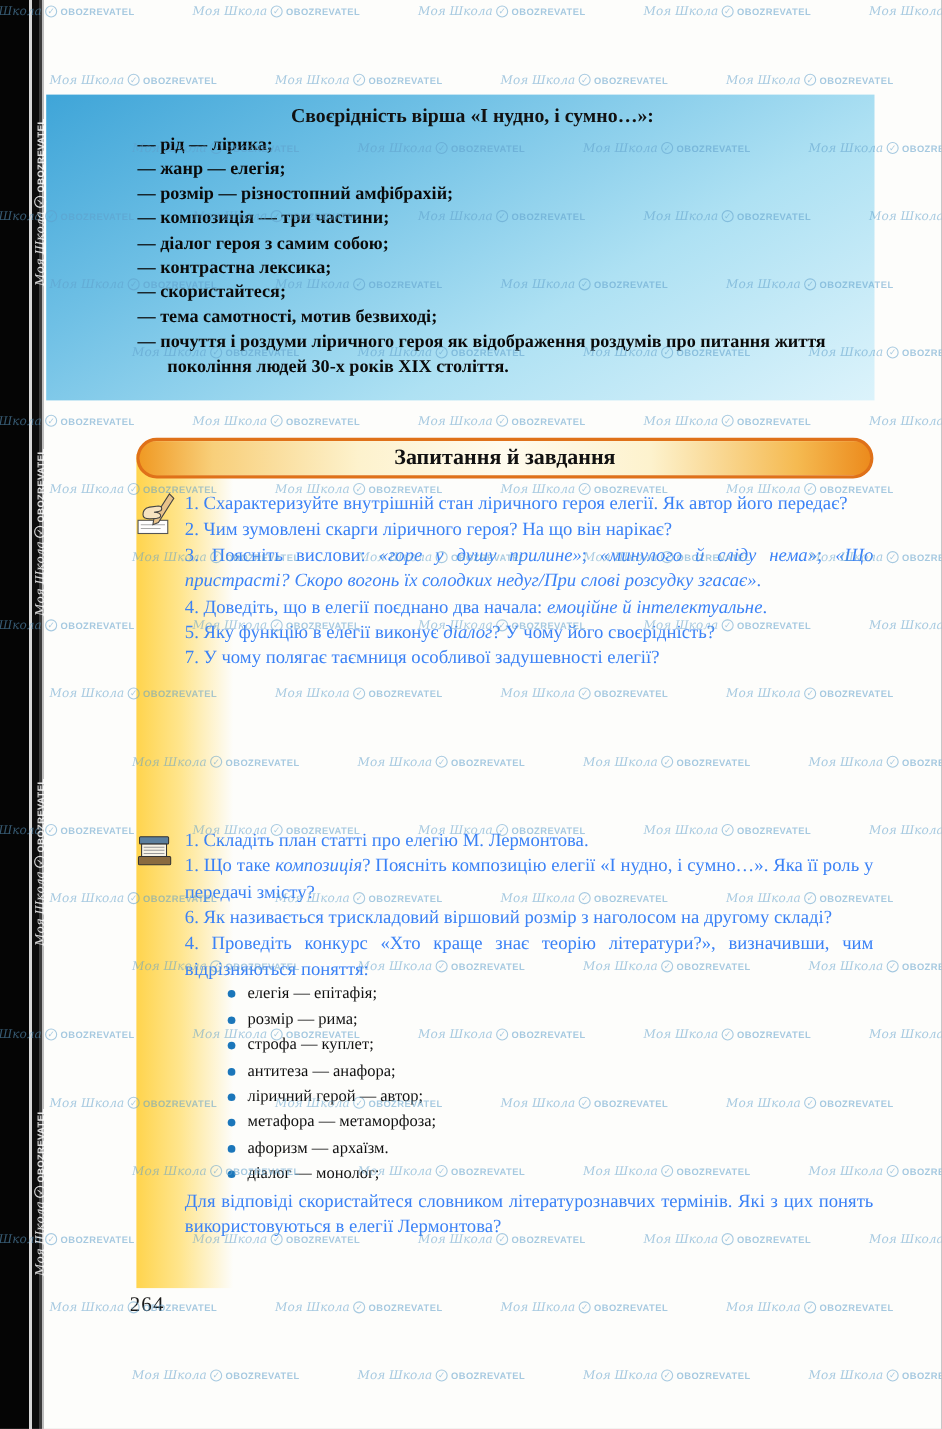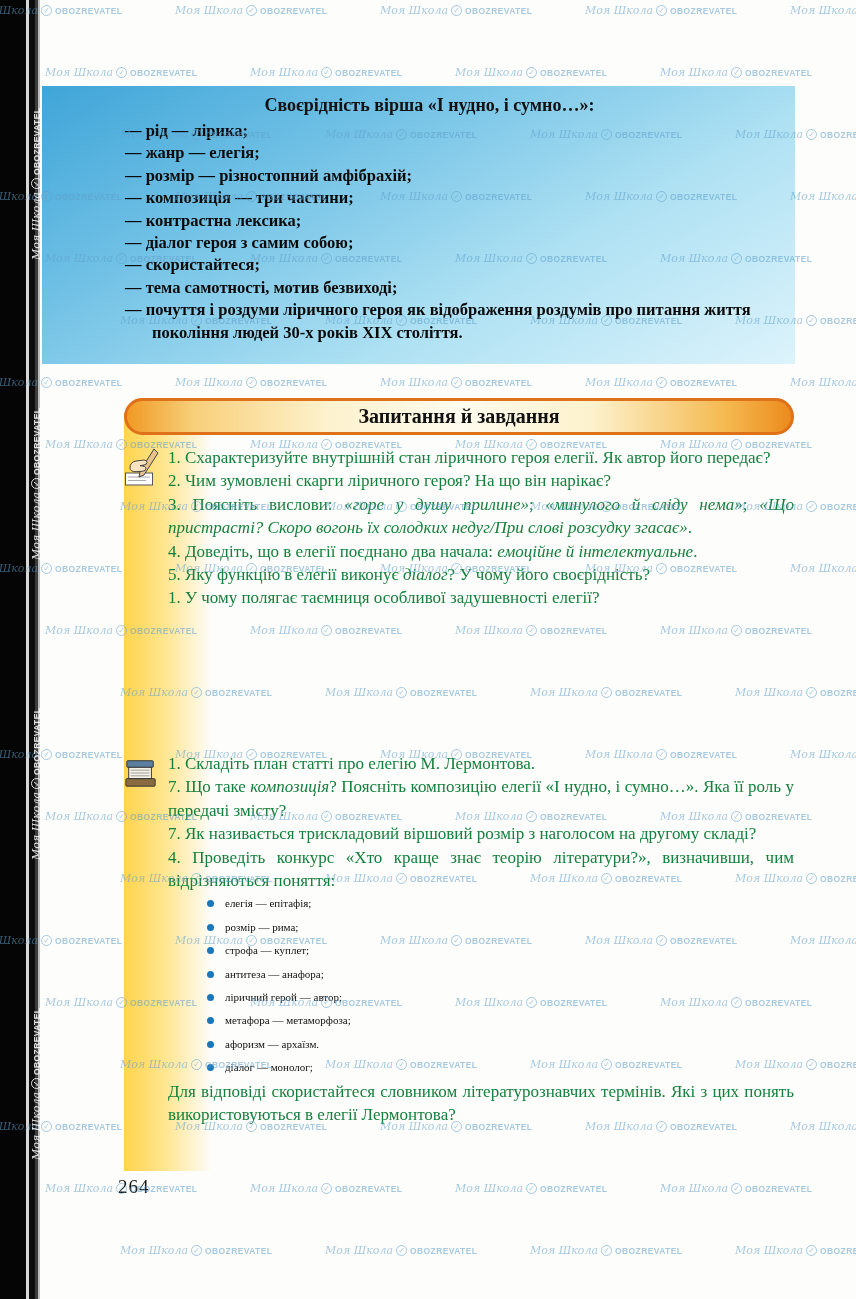--- a/index.html
+++ b/index.html
@@ -38,25 +38,25 @@
   }
   
   .yellow-band {
     position:absolute; left:124px; top:413px; width:88px; height:758px;
     background:linear-gradient(90deg,#ffd44d 0%, #ffe58d 45%, rgba(255,238,170,0) 100%);
     z-index:0;
   }
   .q-section { position:absolute; left:124px; width:670px; padding-left:44px; z-index:1; }
   .q1 { top:446px; }
   .q2 { top:752px; }
-  .q-item, .q-footer { font-size:17px; line-height:23.4px; text-align:justify; color:#15803d; }
+  .q-item, .q-footer { font-size:17px; line-height:23.4px; text-align:justify; color:#3b82f6; }
   .it { font-style:italic; }
   .icon { position:absolute; left:0; top:0; width:40px; height:44px; }
   .q2 .icon { top:3px; }
-  .bullet-item { position:relative; font-size:11px; line-height:23.4px; padding-left:57px; }
+  .bullet-item { position:relative; font-size:15px; line-height:23.4px; padding-left:57px; }
   .dot { position:absolute; left:39px; top:8px; width:7px; height:7px; border-radius:50%; background:#1b76ba; }
   .page-number { position:absolute; left:118px; top:1176px; font-size:19px; letter-spacing:1px; color:#1a1a1a; }
   
   .wm-layer { position:absolute; inset:0; z-index:9; pointer-events:none; }
   .wm {
     position:absolute; display:flex; align-items:center; gap:3px;
     color:rgba(95,159,202,.55); white-space:nowrap; pointer-events:none;
   }
   .wm-script { font-family:"DejaVu Serif", serif; font-style:italic; font-size:11px; }
   .wm-check {
@@ -73,22 +73,22 @@
 
   <div class="binding"></div>
 
   <section class="summary-box">
     <h2 class="summary-title">Своєрідність вірша «І нудно, і сумно…»:</h2>
     <div id="summary-list">
         <div class="sum-item">— рід — лірика;</div>
         <div class="sum-item">— жанр — елегія;</div>
         <div class="sum-item">— розмір — різностопний амфібрахій;</div>
         <div class="sum-item">— композиція — три частини;</div>
+        <div class="sum-item">— діалог героя з самим собою;</div>
         <div class="sum-item">— контрастна лексика;</div>
-        <div class="sum-item">— діалог героя з самим собою;</div>
         <div class="sum-item">— скористайтеся;</div>
         <div class="sum-item">— тема самотності, мотив безвиході;</div>
         <div class="sum-item">— почуття і роздуми ліричного героя як відображення роздумів про питання життя покоління людей 30-х років XIX століття.</div>
       </div>
   </section>
 
   <div class="yellow-band"></div>
 
   <div class="q-pill">
     <span>Запитання й завдання</span>
@@ -103,39 +103,39 @@
         <path d="M30 3 L34 7 L20 29 L15 31 L16 25 Z" fill="#e8c28a" stroke="#444" stroke-width="1"></path>
         <path d="M6 22 q0 -6 6 -7 l8 -1 q3 0 3 2.5 q0 2 -3 2.5 l-4 0.7 q6 0.3 6 3 q0 2.4 -4 2.6 l-6 0.4 q-6 0 -6 -3.7 z" fill="#f7e3c0" stroke="#444" stroke-width="1"></path>
       </svg>
     </span>
     <div id="q1-list">
         <div class="q-item"><span>1. Схарактеризуйте внутрішній стан ліричного героя елегії. Як автор його передає?</span></div>
         <div class="q-item"><span>2. Чим зумовлені скарги ліричного героя? На що він нарікає?</span></div>
         <div class="q-item"><span>3. Поясніть вислови: </span><span class="it">«горе у душу прилине»</span><span>; </span><span class="it">«минулого й сліду нема»</span><span>; </span><span class="it">«Що пристрасті? Скоро вогонь їх солодких недуг/При слові розсудку згасає»</span><span>.</span></div>
         <div class="q-item"><span>4. Доведіть, що в елегії поєднано два начала: </span><span class="it">емоційне й інтелектуальне</span><span>.</span></div>
         <div class="q-item"><span>5. Яку функцію в елегії виконує </span><span class="it">діалог</span><span>? У чому його своєрідність?</span></div>
-        <div class="q-item"><span>1. У чому полягає таємниця особливої задушевності елегії?</span></div>
+        <div class="q-item"><span>7. У чому полягає таємниця особливої задушевності елегії?</span></div>
       </div>
   </section>
 
   <section class="q-section q2">
     <span class="icon">
       <svg viewBox="0 0 36 38" width="34" height="36" aria-hidden="true">
         <rect x="3" y="6" width="28" height="7" rx="1" fill="#5b7f9e" stroke="#333"></rect>
         <rect x="5" y="13" width="24" height="12" fill="#f6f2e6" stroke="#333"></rect>
         <line x1="7" y1="16" x2="27" y2="16" stroke="#999"></line>
         <line x1="7" y1="19" x2="27" y2="19" stroke="#999"></line>
         <line x1="7" y1="22" x2="27" y2="22" stroke="#999"></line>
         <rect x="2" y="25" width="31" height="8" rx="1" fill="#8a6b3f" stroke="#333"></rect>
       </svg>
     </span>
     <div id="q2-list">
         <div class="q-item"><span>1. Складіть план статті про елегію М. Лермонтова.</span></div>
-        <div class="q-item"><span>7. Що таке </span><span class="it">композиція</span><span>? Поясніть композицію елегії «І нудно, і сумно…». Яка її роль у передачі змісту?</span></div>
-        <div class="q-item"><span>7. Як називається трискладовий віршовий розмір з наголосом на другому складі?</span></div>
+        <div class="q-item"><span>1. Що таке </span><span class="it">композиція</span><span>? Поясніть композицію елегії «І нудно, і сумно…». Яка її роль у передачі змісту?</span></div>
+        <div class="q-item"><span>6. Як називається трискладовий віршовий розмір з наголосом на другому складі?</span></div>
         <div class="q-item"><span>4. Проведіть конкурс «Хто краще знає теорію літератури?», визначивши, чим відрізняються поняття:</span></div>
       </div>
     <div id="q2-bullets">
         <div class="bullet-item"><span class="dot"></span><span>елегія — епітафія;</span></div>
         <div class="bullet-item"><span class="dot"></span><span>розмір — рима;</span></div>
         <div class="bullet-item"><span class="dot"></span><span>строфа — куплет;</span></div>
         <div class="bullet-item"><span class="dot"></span><span>антитеза — анафора;</span></div>
         <div class="bullet-item"><span class="dot"></span><span>ліричний герой — автор;</span></div>
         <div class="bullet-item"><span class="dot"></span><span>метафора — метаморфоза;</span></div>
         <div class="bullet-item"><span class="dot"></span><span>афоризм — архаїзм.</span></div>

